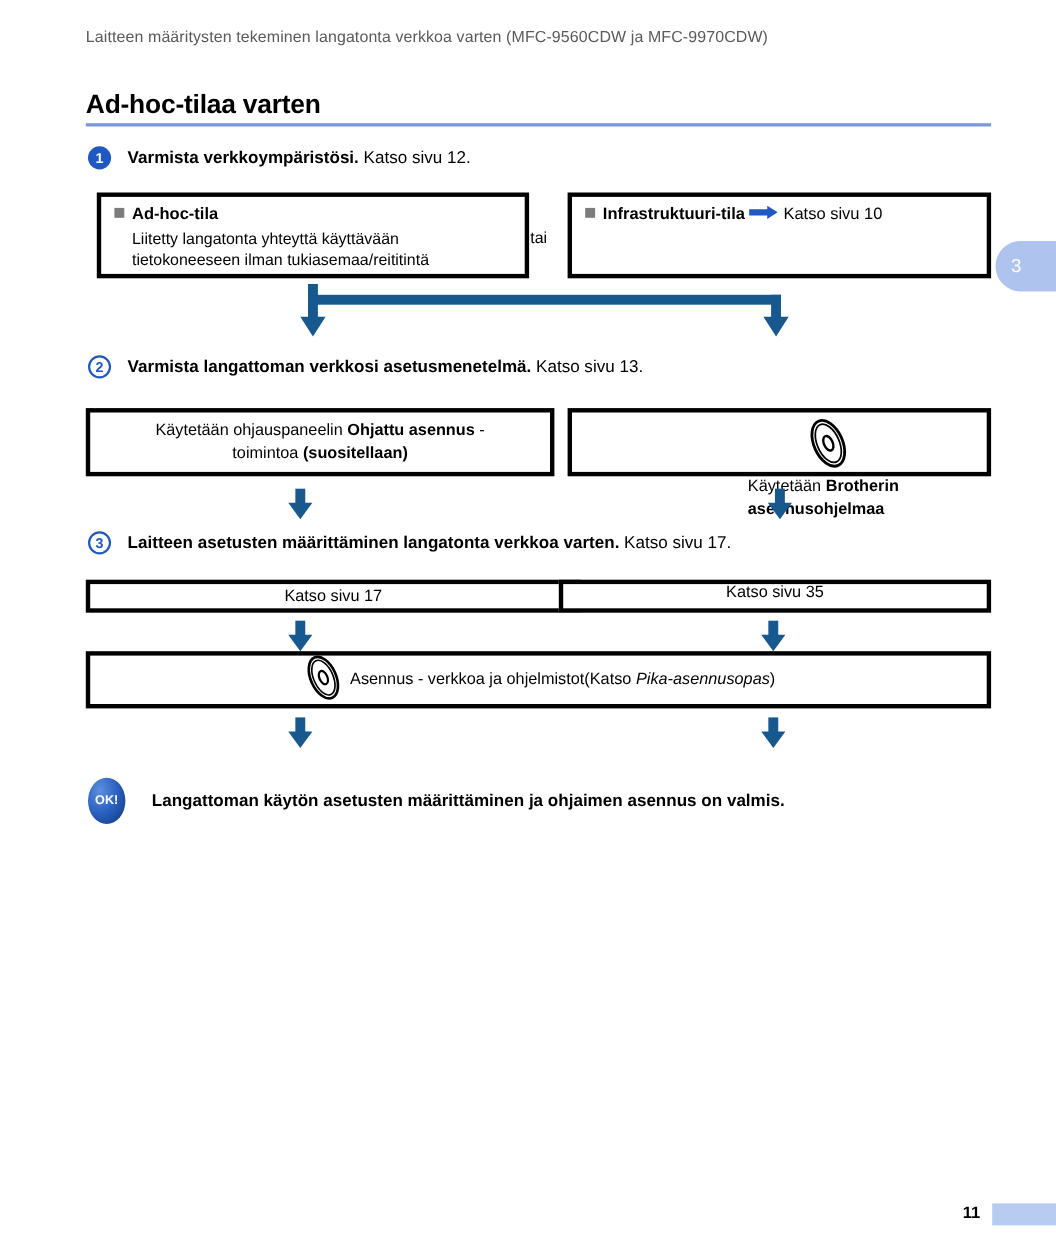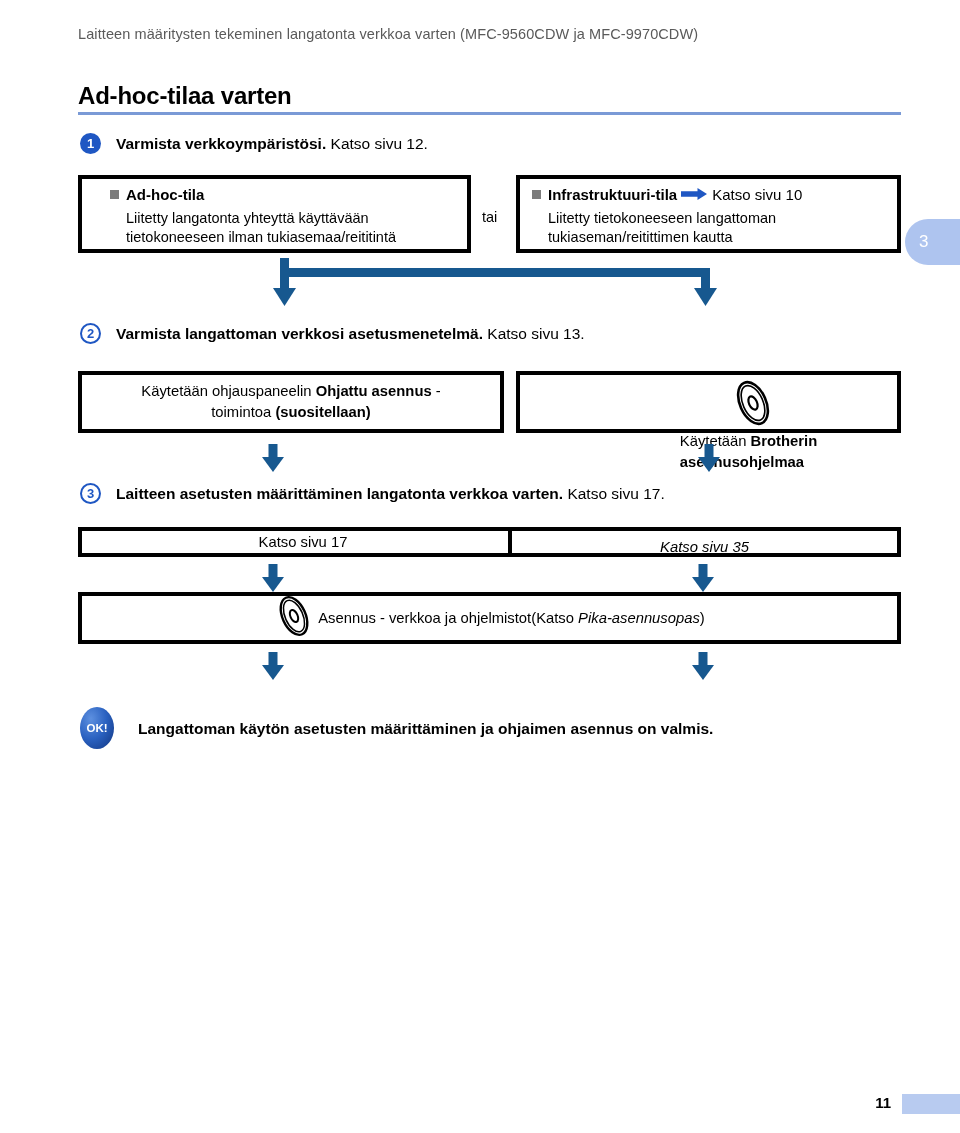--- a/index.html
+++ b/index.html
@@ -197,44 +197,40 @@
   <span>3</span>
 </div>
 
 <div class="step-num" style="left:80px; top:133px;">
   <span>1</span>
 </div>
 <div class="step-text" style="left:116px; top:135px;">
   <span>Varmista verkkoympäristösi.</span><span class="reg"> Katso sivu 12.</span>
 </div>
 
-<div class="box" style="left:78px; top:175px; width:393px; height:78px;padding-left:16px;">
+<div class="box" style="left:88px; top:175px; width:393px; height:78px;">
   <div class="box-inner">
     <div class="box-head">
       <span class="sq-bullet"></span><span>Ad-hoc-tila</span>
     </div>
     <div class="box-body">
       <div>Liitetty langatonta yhteyttä käyttävään</div>
       <div>tietokoneeseen ilman tukiasemaa/reititintä</div>
     </div>
   </div>
 </div>
 
 <div class="tai-label" style="left:482px; top:209px;">tai</div>
 
 <div class="box" style="left:516px; top:175px; width:385px; height:78px;">
   <div class="box-inner">
     <div class="box-head">
       <span class="sq-bullet"></span><span>Infrastruktuuri-tila</span><span class="inline-arrow"><svg width="26" height="12" viewBox="0 0 26 12">
             <path d="M0 3.2 H16.5 V0 L26 6 L16.5 12 V8.8 H0 Z" fill="#1f57c3"></path>
           </svg></span><span class="reg">Katso sivu 10</span>
-    </div>
-    <div class="box-body">
-      <div>Liitetty tietokoneeseen langattoman</div>
-      <div>tukiaseman/reitittimen kautta</div>
     </div>
   </div>
 </div>
 
 <div class="arrow-svg" style="left:270px; top:258px;">
   <svg width="450" height="58" viewBox="0 0 450 58">
 
     <rect x="10" y="10" width="430" height="9" fill="#17588f"></rect>
 
     <rect x="10" y="0" width="9" height="32" fill="#17588f"></rect>
@@ -300,21 +296,21 @@
 <div class="step-text" style="left:116px; top:485px;">
   <span>Laitteen asetusten määrittäminen langatonta verkkoa varten.</span><span class="reg"> Katso sivu 17.</span>
 </div>
 
 <div class="box" style="left:78px; top:527px; width:450px; height:30px;">
   <div class="box-inner" style="display:flex;align-items:center;justify-content:center;padding:0;">
     <span style="font-size:14.8px;">Katso sivu 17</span>
   </div>
 </div>
 <div class="box" style="left:508px; top:527px; width:393px; height:30px;">
-  <div class="box-inner" style="display:flex;align-items:center;justify-content:center;padding:16px;font-style:italic;">
+  <div class="box-inner" style="display:flex;align-items:flex-start;justify-content:center;padding:0;">
     <span style="font-size:14.8px;">Katso sivu 35</span>
   </div>
 </div>
 
 <div class="arrow-svg" style="left:262px; top:564px;">
   <svg width="22" height="28" viewBox="0 0 22 28">
     <rect x="6.5" y="0" width="9" height="15" fill="#17588f"></rect>
     <path d="M0 13 H22 L11 28 Z" fill="#17588f"></path>
   </svg>
 </div>

